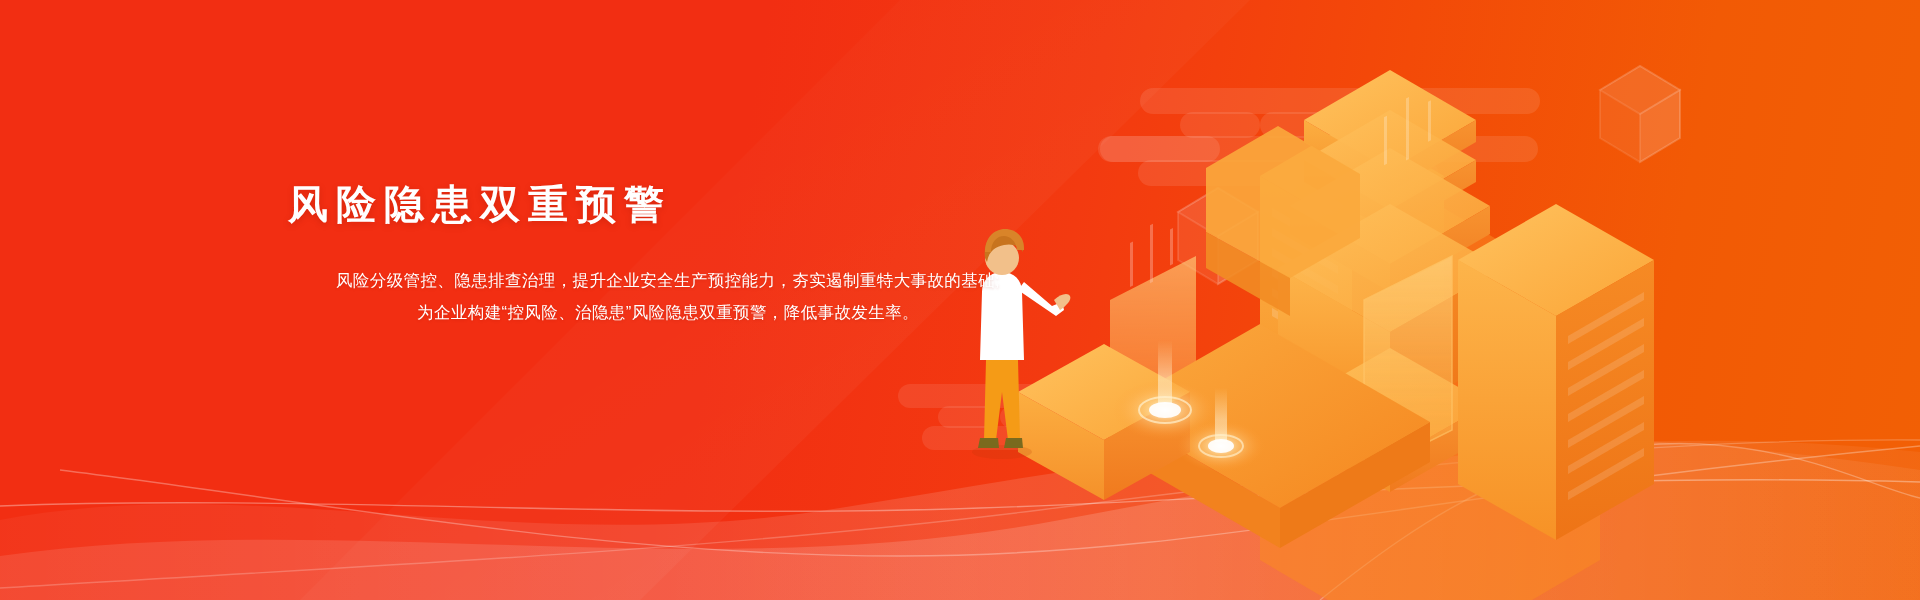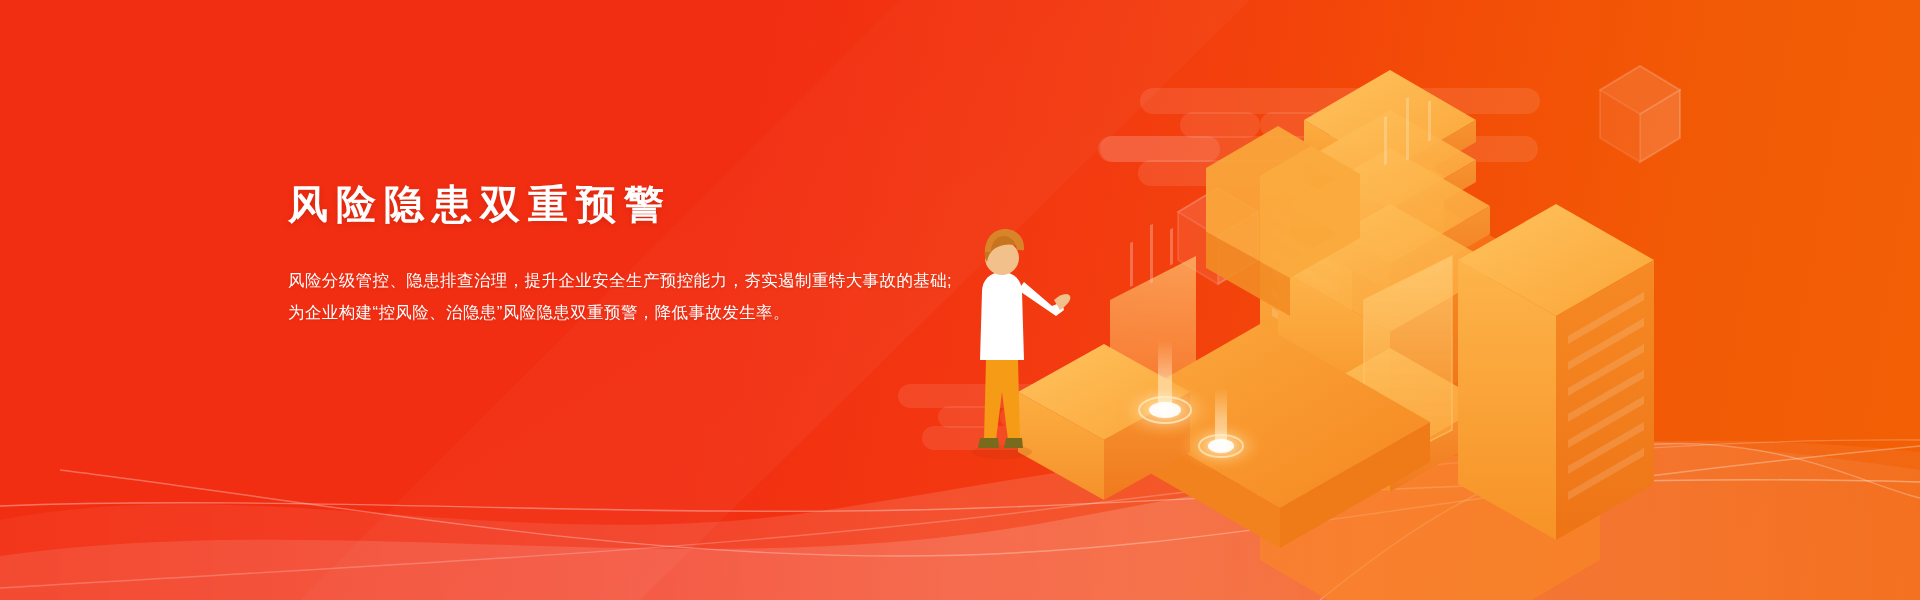--- a/index.html
+++ b/index.html
@@ -47,20 +47,21 @@
   }
   .subtitle {
     margin-top:32px;
     color:#ffffff;
     font-size:16.5px;
     line-height:32px;
     letter-spacing:.4px;
     font-weight:normal;
     text-shadow:0 1px 3px rgba(150,20,0,.22);
     white-space:nowrap;
+    text-align:center;
   }
   .subtitle .line { display:block; }
 
   
   .illustration {
     position:absolute;
     right:0; top:0;
     width:960px; height:600px;
     z-index:10;
     pointer-events:none;

